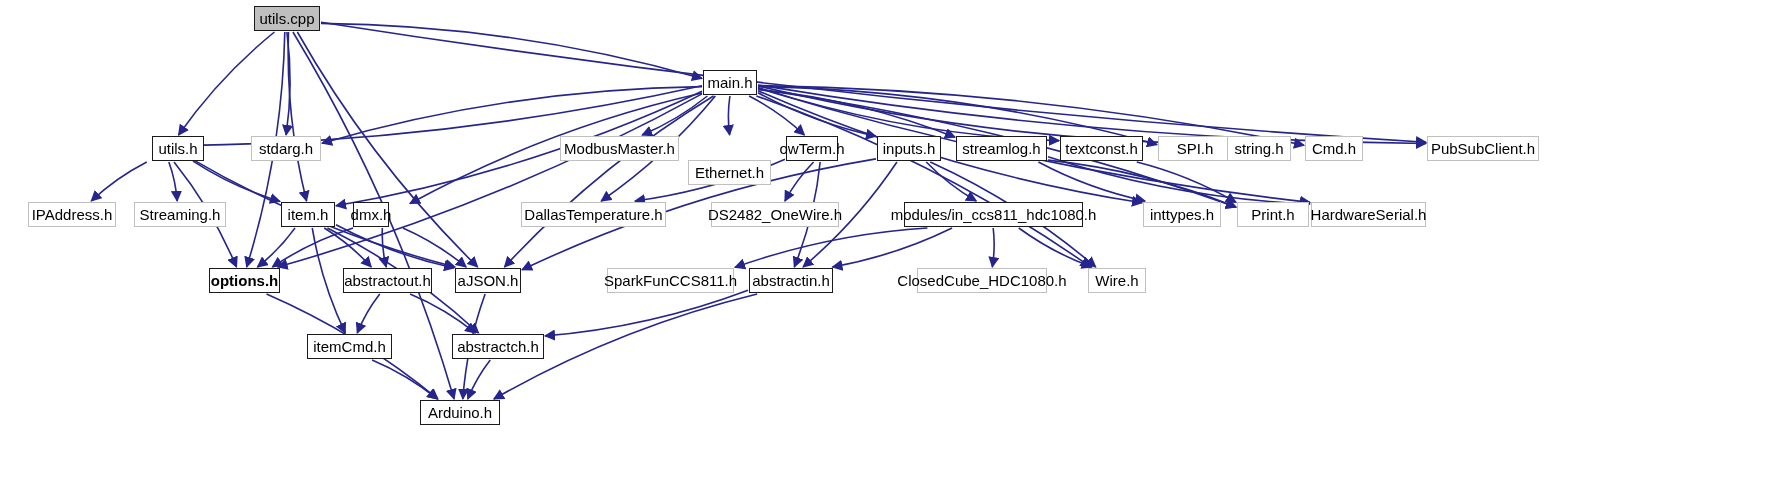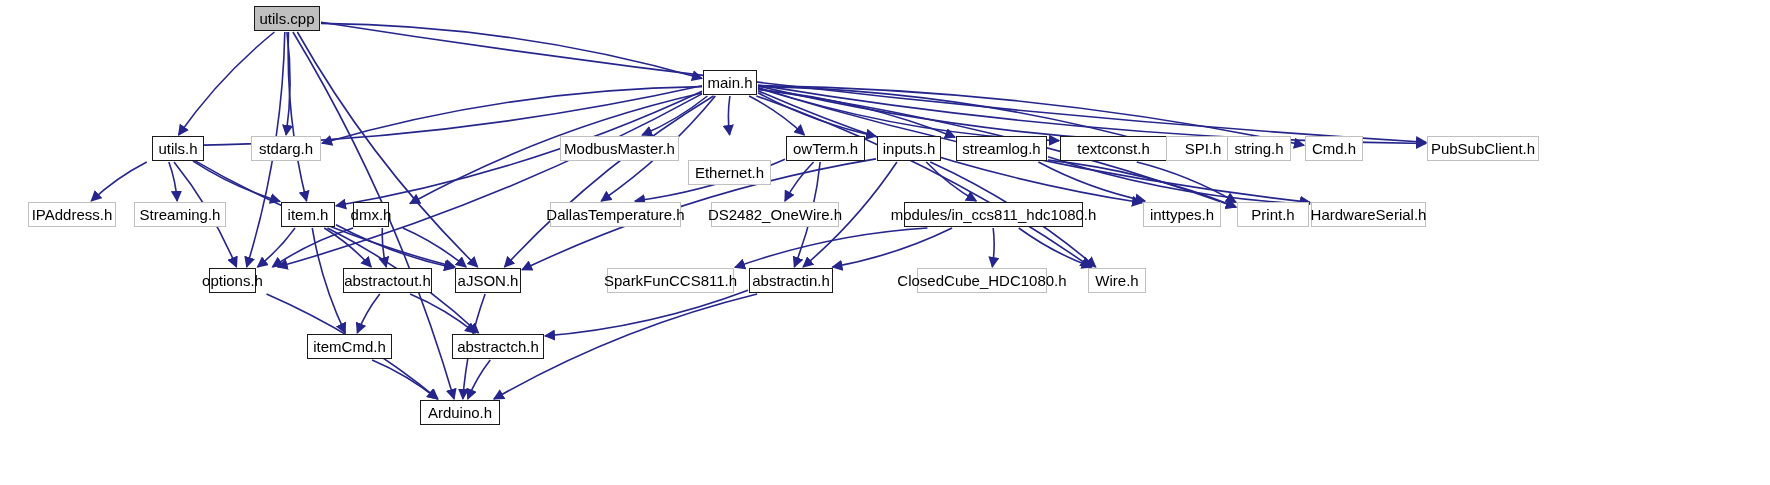--- a/index.html
+++ b/index.html
@@ -102,33 +102,33 @@
       </div>
       <div class="node" style="left: 251px; top: 136px; width: 70px;">
         <span>stdarg.h</span>
       </div>
       <div class="node" style="left: 560px; top: 136px; width: 119px;">
         <span>ModbusMaster.h</span>
       </div>
       <div class="node" style="left: 688px; top: 136px; width: 83px; margin-top: 24px;">
         <span>Ethernet.h</span>
       </div>
-      <div class="node strong" style="left: 786px; top: 136px; width: 79px;">
+      <div class="node strong" style="left: 786px; top: 136px; width: 52px;">
         <span>owTerm.h</span>
       </div>
       <div class="node strong" style="left: 877px; top: 136px; width: 64px;">
         <span>inputs.h</span>
       </div>
       <div class="node strong" style="left: 956px; top: 136px; width: 91px;">
         <span>streamlog.h</span>
       </div>
-      <div class="node strong" style="left: 1060px; top: 136px; width: 107px;">
+      <div class="node strong" style="left: 1060px; top: 136px; width: 83px;">
         <span>textconst.h</span>
       </div>
-      <div class="node" style="left: 1158px; top: 136px; width: 74px; margin-left: 8px;">
+      <div class="node" style="left: 1158px; top: 136px; width: 74px;">
         <span>SPI.h</span>
       </div>
       <div class="node" style="left: 1227px; top: 136px; width: 64px;">
         <span>string.h</span>
       </div>
       <div class="node" style="left: 1305px; top: 136px; width: 58px;">
         <span>Cmd.h</span>
       </div>
       <div class="node" style="left: 1427px; top: 136px; width: 112px;">
         <span>PubSubClient.h</span>
@@ -138,39 +138,39 @@
       </div>
       <div class="node" style="left: 134px; top: 202px; width: 92px;">
         <span>Streaming.h</span>
       </div>
       <div class="node strong" style="left: 281px; top: 202px; width: 54px;">
         <span>item.h</span>
       </div>
       <div class="node strong" style="left: 353px; top: 202px; width: 36px;">
         <span>dmx.h</span>
       </div>
-      <div class="node" style="left: 521px; top: 202px; width: 131px; margin-left: 29px;">
+      <div class="node" style="left: 521px; top: 202px; width: 145px;">
         <span>DallasTemperature.h</span>
       </div>
       <div class="node" style="left: 711px; top: 202px; width: 128px;">
         <span>DS2482_OneWire.h</span>
       </div>
       <div class="node strong" style="left: 904px; top: 202px; width: 179px;">
         <span>modules/in_ccs811_hdc1080.h</span>
       </div>
       <div class="node" style="left: 1143px; top: 202px; width: 78px;">
         <span>inttypes.h</span>
       </div>
       <div class="node" style="left: 1237px; top: 202px; width: 72px;">
         <span>Print.h</span>
       </div>
       <div class="node" style="left: 1311px; top: 202px; width: 115px;">
         <span>HardwareSerial.h</span>
       </div>
-      <div class="node strong" style="left: 209px; top: 268px; width: 47px;">
+      <div class="node strong" style="left: 209px; top: 268px; width: 71px; font-weight: bold;">
         <span>options.h</span>
       </div>
       <div class="node strong" style="left: 343px; top: 268px; width: 89px;">
         <span>abstractout.h</span>
       </div>
       <div class="node strong" style="left: 455px; top: 268px; width: 66px;">
         <span>aJSON.h</span>
       </div>
       <div class="node" style="left: 607px; top: 268px; width: 127px;">
         <span>SparkFunCCS811.h</span>

